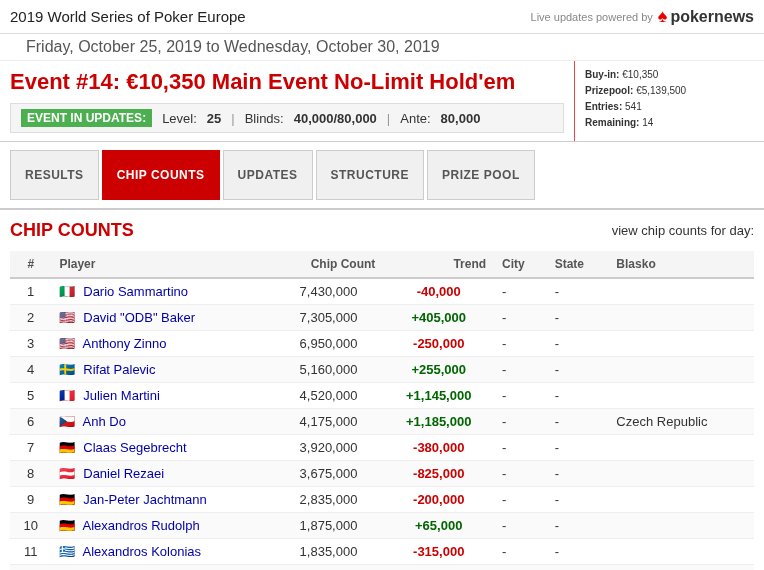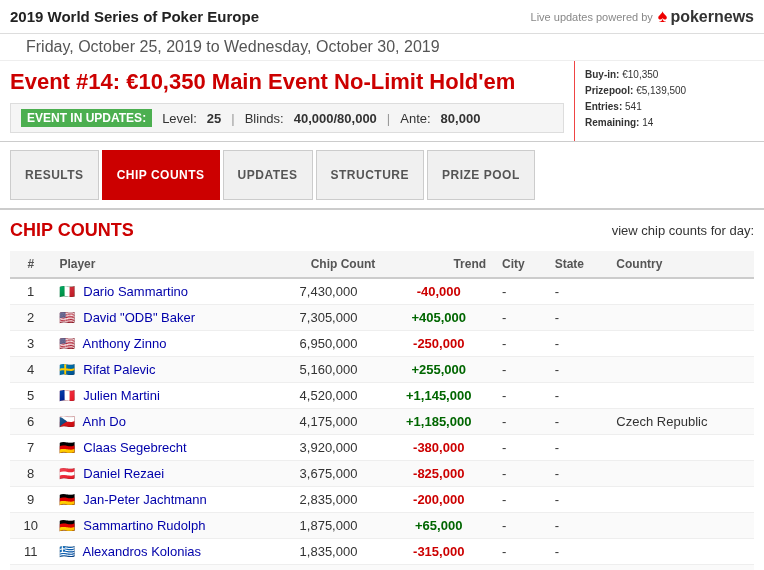--- a/index.html
+++ b/index.html
@@ -3,21 +3,21 @@
   <meta charset="utf-8">
   <style>
     * { box-sizing: border-box; margin: 0; padding: 0; }
     body { font-family: Arial, sans-serif; font-size: 13px; color: #333; background: #fff; width: 764px; }
 
     
     .site-header {
       display: flex; justify-content: space-between; align-items: center;
       padding: 6px 10px; border-bottom: 1px solid #ddd; background: #fff;
     }
-    .site-title { font-size: 15px; font-weight: bold; color: #222; }
+    .site-title { font-size: 15px; font-weight: normal; color: #222; }
     .powered-by { display: flex; align-items: center; font-size: 11px; color: #888; }
     .pokernews-logo { display: flex; align-items: center; margin-left: 5px; }
     .pokernews-logo .pn-icon { color: #e00; font-size: 18px; margin-right: 3px; }
     .pokernews-logo .pn-text { font-size: 16px; font-weight: bold; color: #333; }
 
     
     .date-row { padding: 4px 26px; font-size: 16px; color: #555; border-bottom: 1px solid #eee; }
 
     
     .event-section { display: flex; border-bottom: 1px solid #ccc; }
@@ -142,21 +142,21 @@
 
   <table class="chip-table">
     <thead>
       <tr>
         <th class="num">#</th>
         <th>Player</th>
         <th class="right">Chip Count</th>
         <th class="right">Trend</th>
         <th>City</th>
         <th>State</th>
-        <th>Country</th>
+        <th>Blasko</th>
       </tr>
     </thead>
     <tbody id="chip-table-body">
     <tr>
     <td class="num">1</td>
     <td>
       <span class="flag">🇮🇹</span>
       <a class="player-link" href="#">Dario Sammartino</a>
     </td>
     <td class="right">7,430,000</td>
@@ -258,21 +258,21 @@
     <td class="right">2,835,000</td>
     <td class="right trend-neg">-200,000</td>
     <td>-</td>
     <td>-</td>
     <td></td>
   </tr>
         <tr>
     <td class="num">10</td>
     <td>
       <span class="flag">🇩🇪</span>
-      <a class="player-link" href="#">Sammartino Rudolph</a>
+      <a class="player-link" href="#">Alexandros Rudolph</a>
     </td>
     <td class="right">1,875,000</td>
     <td class="right trend-pos">+65,000</td>
     <td>-</td>
     <td>-</td>
     <td></td>
   </tr>
         <tr>
     <td class="num">11</td>
     <td>

